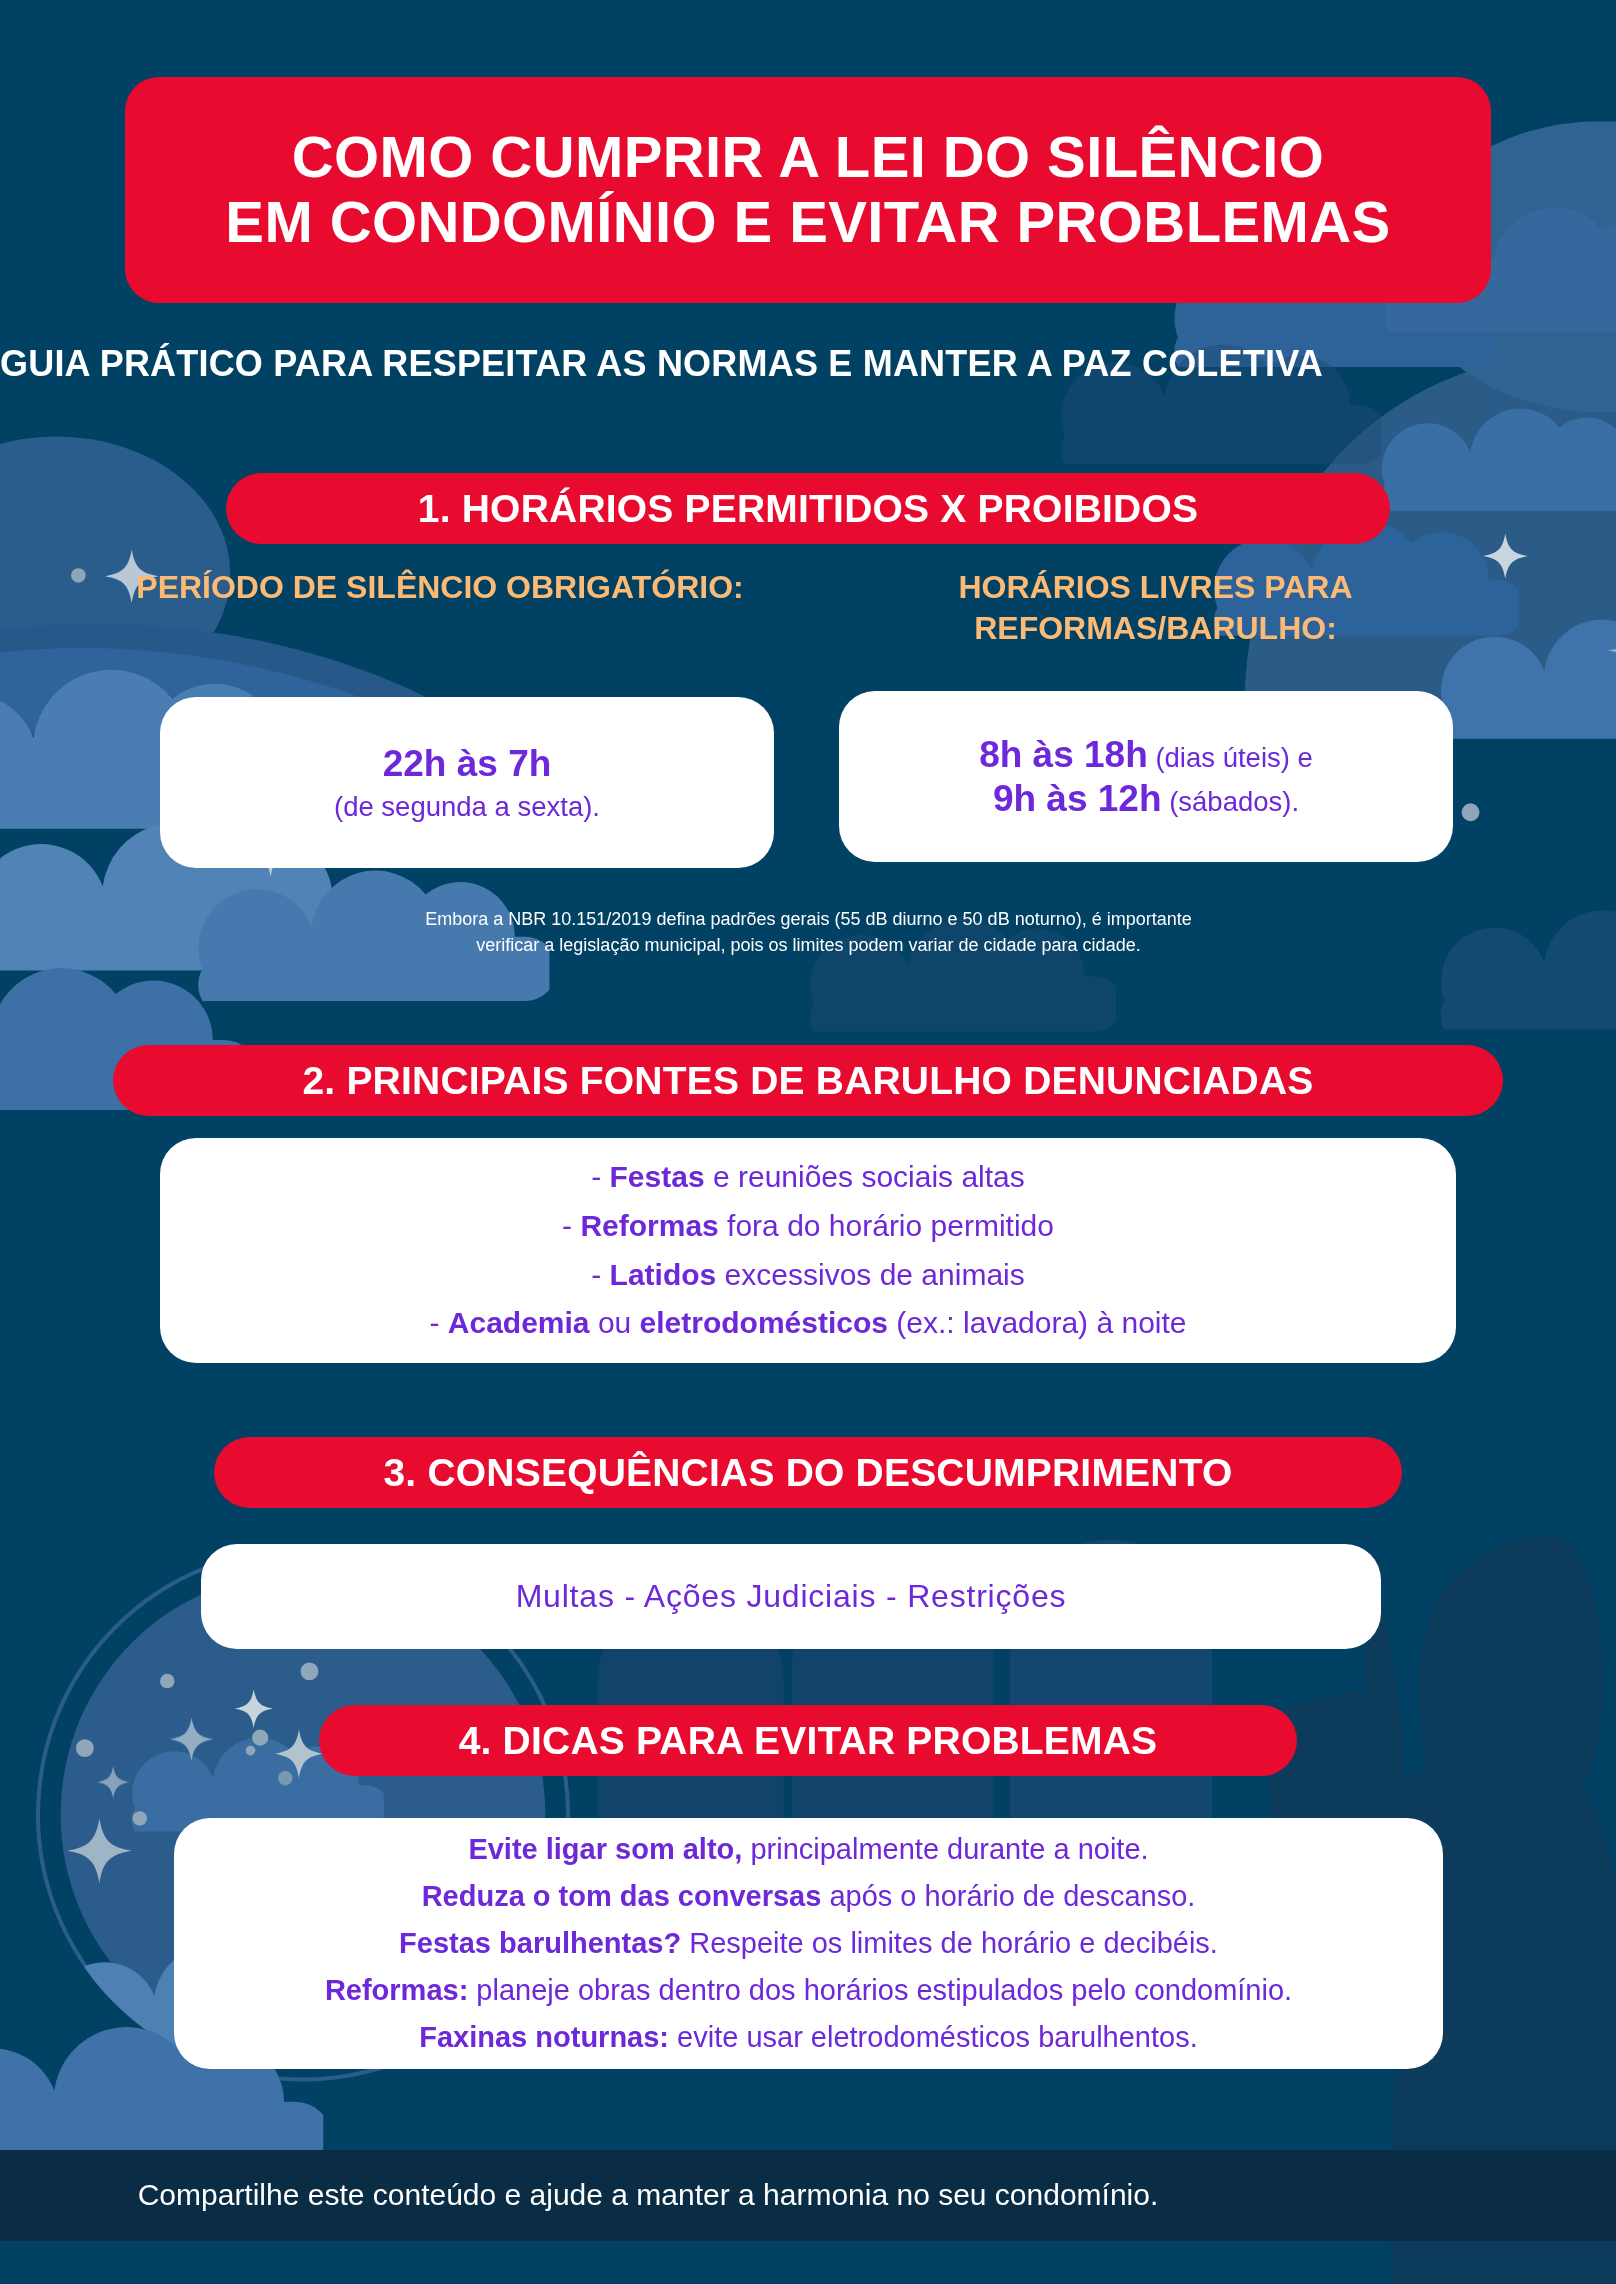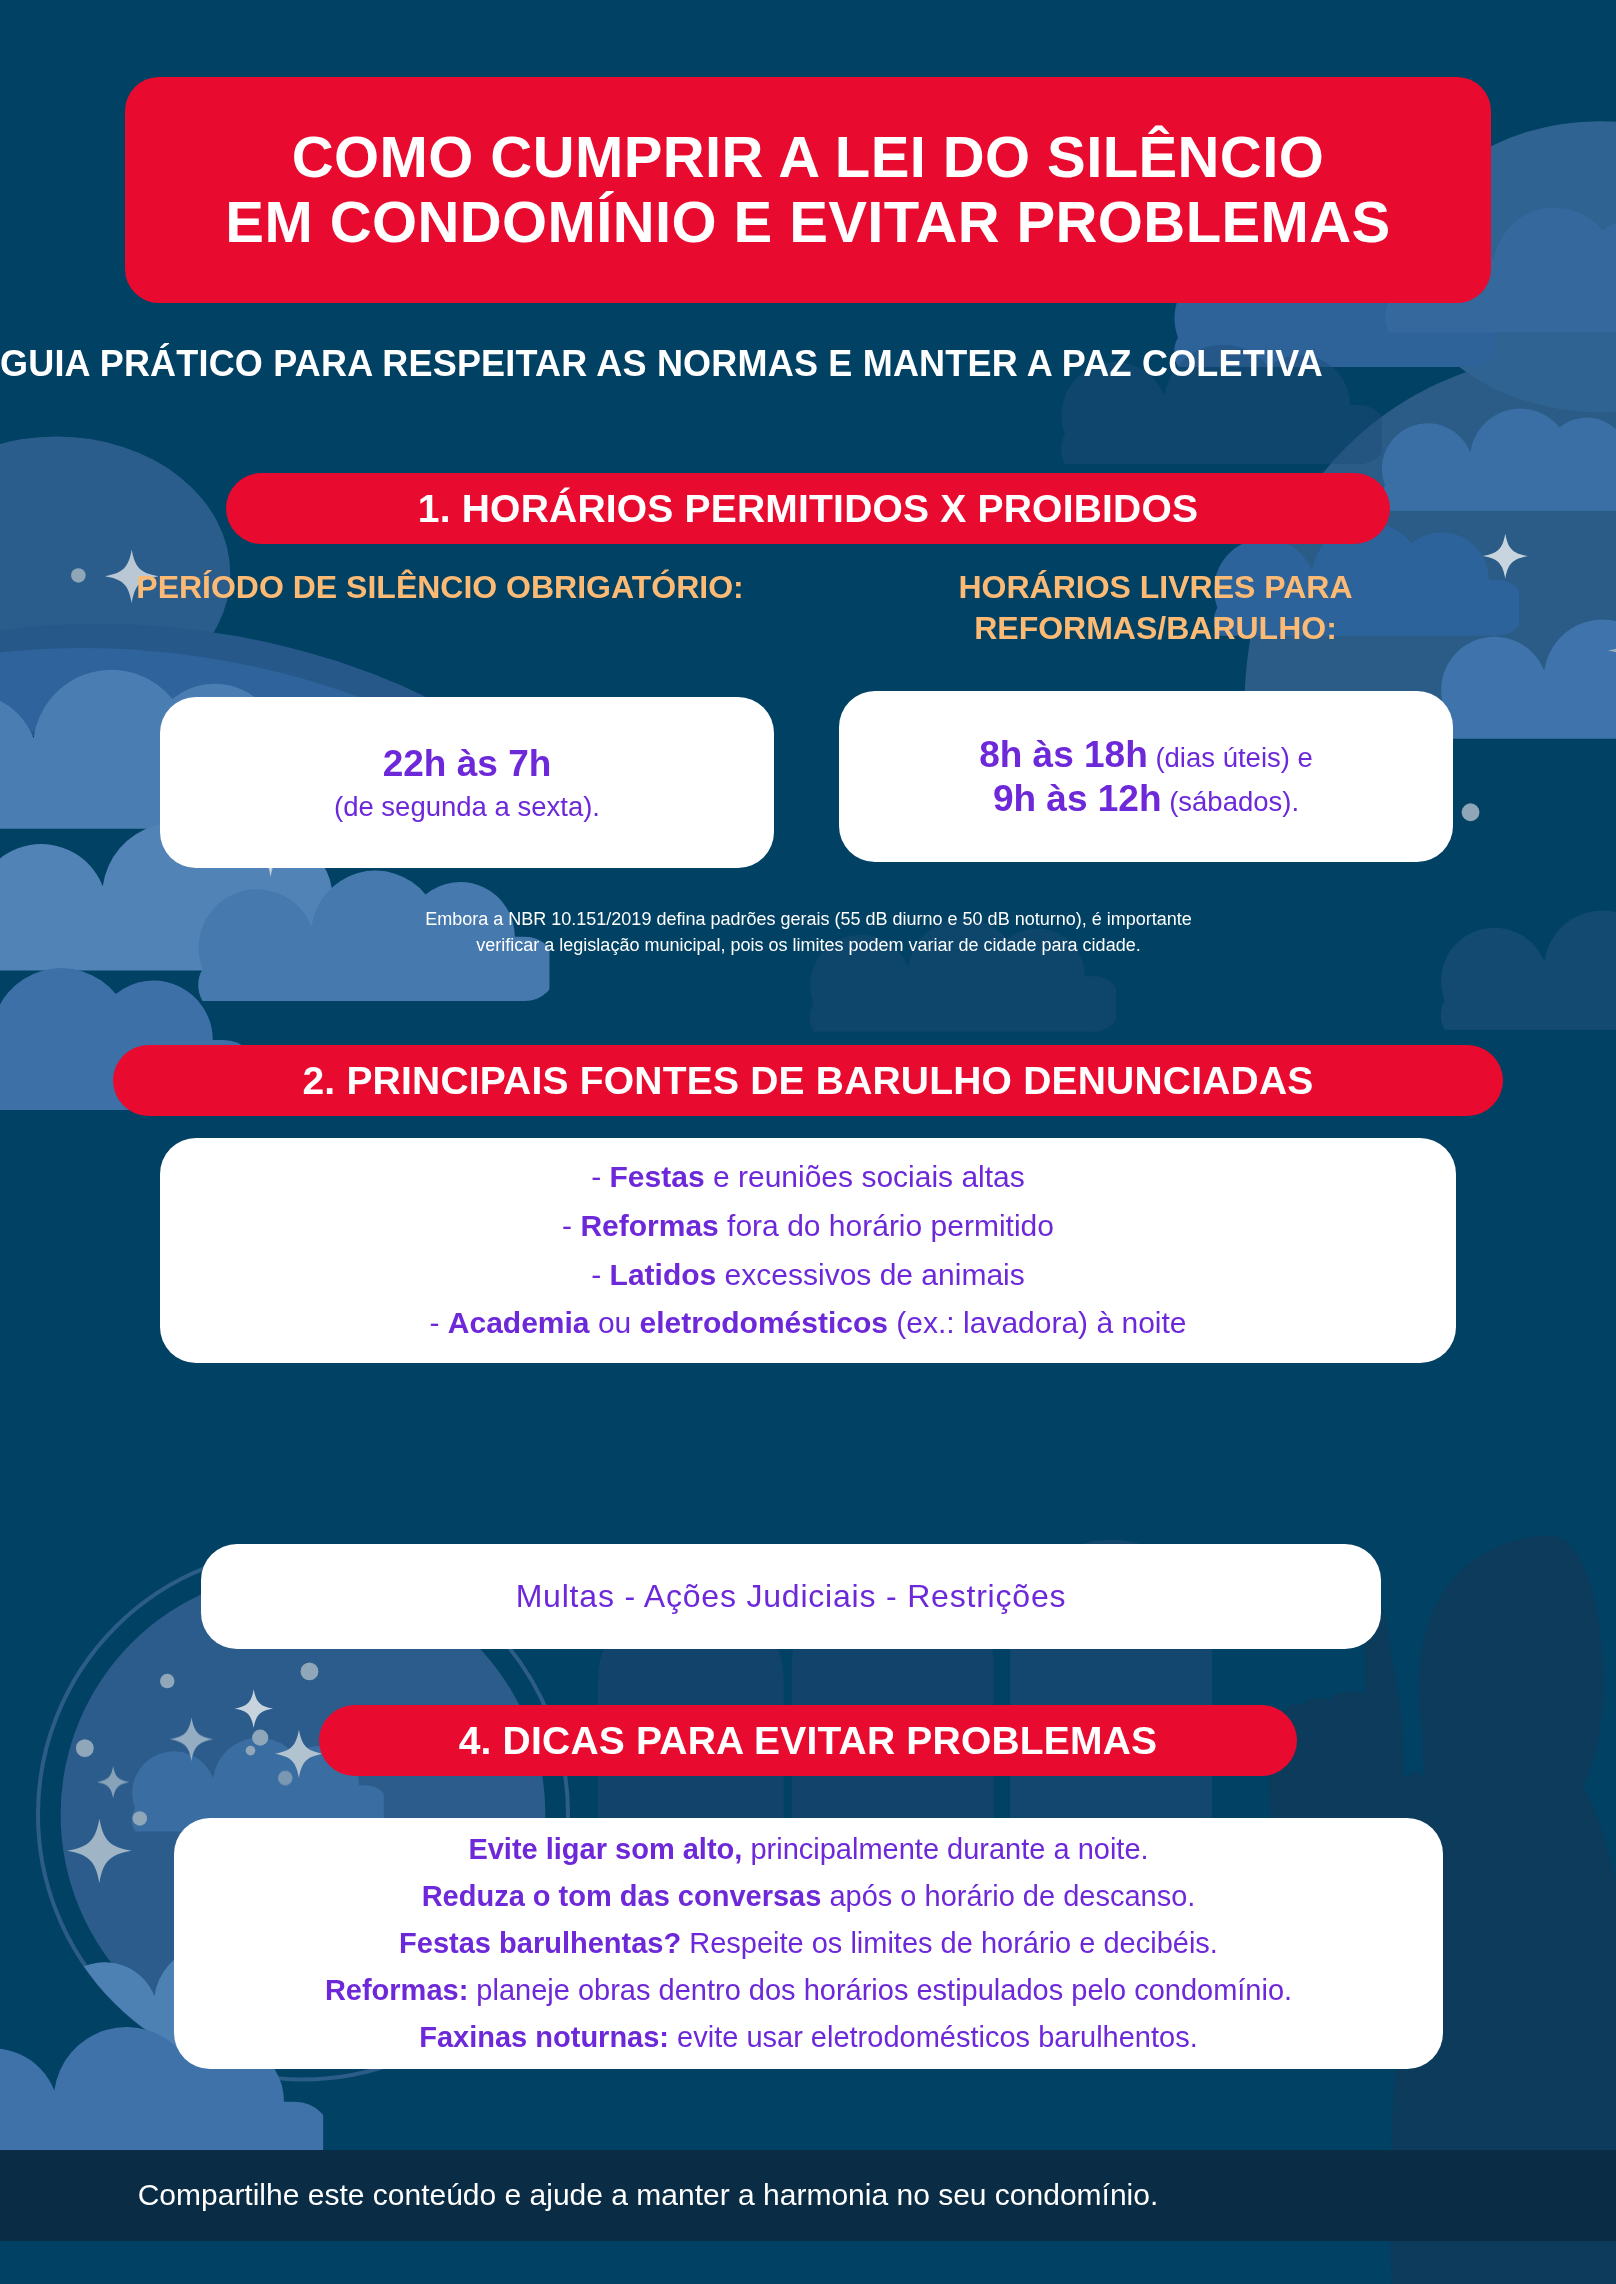--- a/index.html
+++ b/index.html
@@ -316,20 +316,21 @@
       <span>- </span><b>Reformas</b><span> fora do horário permitido</span>
     </div>
     <div class="list-line">
       <span>- </span><b>Latidos</b><span> excessivos de animais</span>
     </div>
     <div class="list-line">
       <span>- </span><b>Academia</b><span> ou </span><b>eletrodomésticos</b><span> (ex.: lavadora) à noite</span>
     </div>
   </div>
 
+  <div class="pill" id="pill-3">3. CONSEQUÊNCIAS DO DESCUMPRIMENTO</div>
   <div class="card" id="card-conseq">
     <div class="conseq-line">Multas  -  Ações Judiciais  -  Restrições</div>
   </div>
 
   <div class="pill" id="pill-4">4. DICAS PARA EVITAR PROBLEMAS</div>
   <div class="card" id="card-tips">
     <div class="tip-line">
       <b>Evite ligar som alto,</b><span> principalmente durante a noite.</span>
     </div>
     <div class="tip-line">

